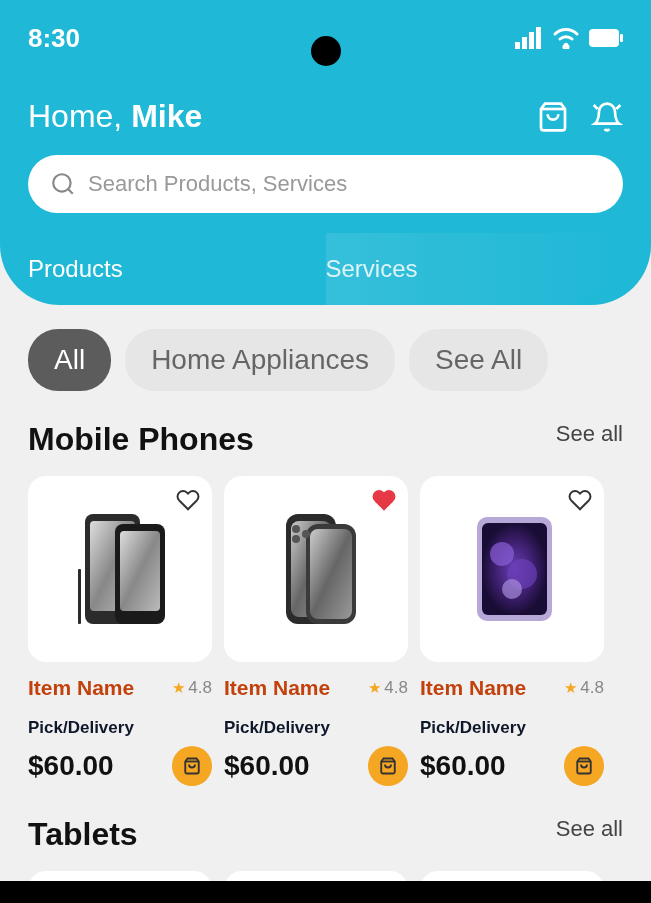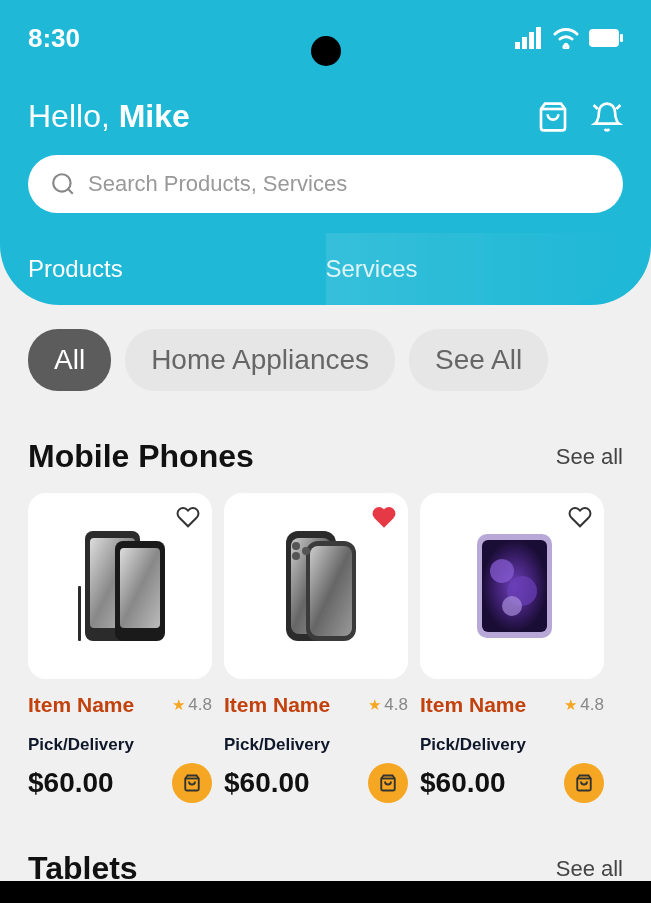--- a/index.html
+++ b/index.html
@@ -17,21 +17,21 @@
 .search-bar { background: #fff; border-radius: 40px; display: flex; align-items: center; padding: 16px 22px; margin-top: 20px; gap: 12px; }
 .search-bar input { border: none; outline: none; font-size: 22px; color: #000000; flex: 1; }
 .search-bar input::placeholder { color: #999; }
 .tabs-row { display: flex; margin-top: 20px; }
 .tab { flex: 1; padding: 22px 0; color: #fff; font-size: 24px; font-weight: 500; }
 .tab.inactive { opacity: 0.85; background: linear-gradient(to right, rgba(255,255,255,0.12), rgba(255,255,255,0)); border-radius: 0 0 60px 0; }
 .content { padding: 24px 0 0 28px; }
 .chips-row { display: flex; gap: 14px; overflow-x: auto; padding-right: 28px; }
 .chip { padding: 15px 26px; border-radius: 30px; font-size: 28px; font-weight: 500; white-space: nowrap; background: #e6e6e6; color: #666; }
 .chip.active { background: #5c5c5c; color: #fff; }
-.section-header { display: flex; justify-content: space-between; align-items: center; margin-top: 47px; padding-right: 28px; }
+.section-header { display: flex; justify-content: space-between; align-items: flex-start; margin-top: 30px; padding-right: 28px; }
 .section-title { font-size: 32px; font-weight: 800; color: #111; }
 .see-all-link { font-size: 22px; color: #444; font-weight: 500; }
 .products-row { display: flex; gap: 12px; margin-top: 18px; overflow-x: auto; }
 .product-card { min-width: 184px; }
 .product-image-box { background: #fff; border-radius: 18px; height: 186px; position: relative; display: flex; align-items: center; justify-content: center; padding: 12px; }
 .heart-icon { position: absolute; top: 12px; right: 12px; }
 .product-info { margin-top: 14px; }
 .product-top-row { display: flex; justify-content: space-between; align-items: center; gap: 6px; }
 .product-name { font-size: 21px; font-weight: 700; color: #c2410c; }
 .product-rating { display: flex; align-items: center; gap: 3px; color: #888; font-size: 17px; }
@@ -65,21 +65,21 @@
             </svg>
           <svg width="34" height="18" viewBox="0 0 34 18">
               <rect x="0" y="0" width="30" height="18" rx="4" fill="#fff"></rect>
               <rect x="31" y="5" width="3" height="8" rx="1" fill="#fff"></rect>
             </svg>
         </div>
       </div>
 
       <div class="greeting-row">
         <div class="greeting">
-          <span>Hello, </span><strong>Mike</strong>
+          <span>Home, </span><strong>Mike</strong>
         </div>
         <div class="header-icons">
           <svg width="32" height="32" viewBox="0 0 24 24" fill="none" stroke="#fff" stroke-width="2">
               <path d="M6 2 L3 6 v14 a2 2 0 0 0 2 2 h14 a2 2 0 0 0 2-2 V6 l-3-4 Z"></path>
               <line x1="3" y1="6" x2="21" y2="6"></line>
               <path d="M16 10 a4 4 0 0 1-8 0"></path>
             </svg>
           <svg width="32" height="32" viewBox="0 0 24 24" fill="none" stroke="#fff" stroke-width="2">
               <path d="M18 8 A6 6 0 0 0 6 8 c0 7-3 9-3 9 h18 s-3-2-3-9"></path>
               <path d="M13.73 21 a2 2 0 0 1-3.46 0"></path>

